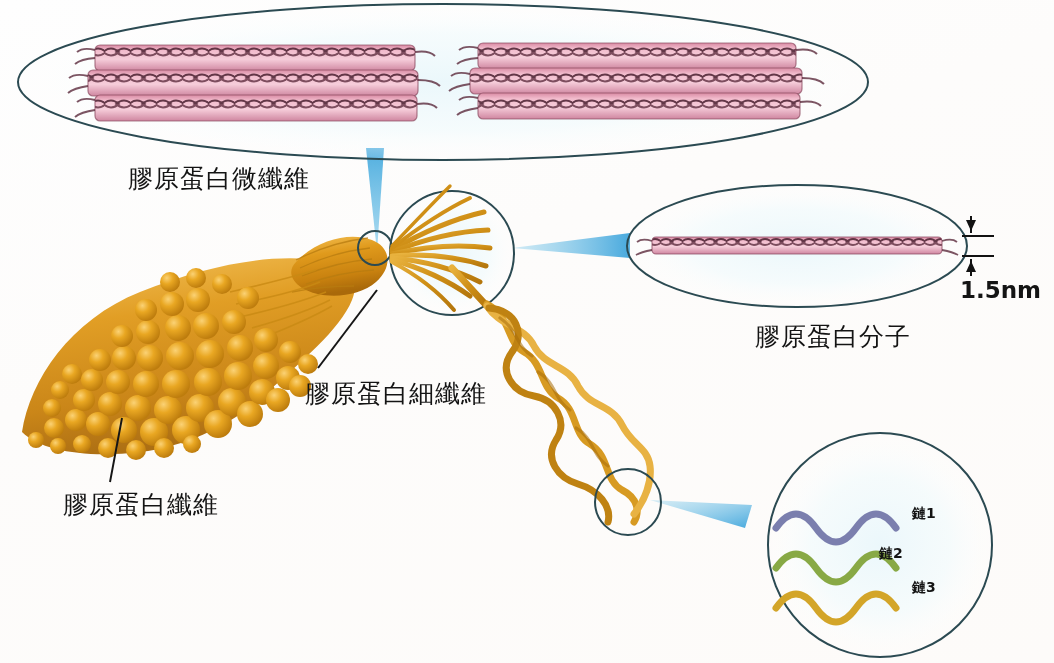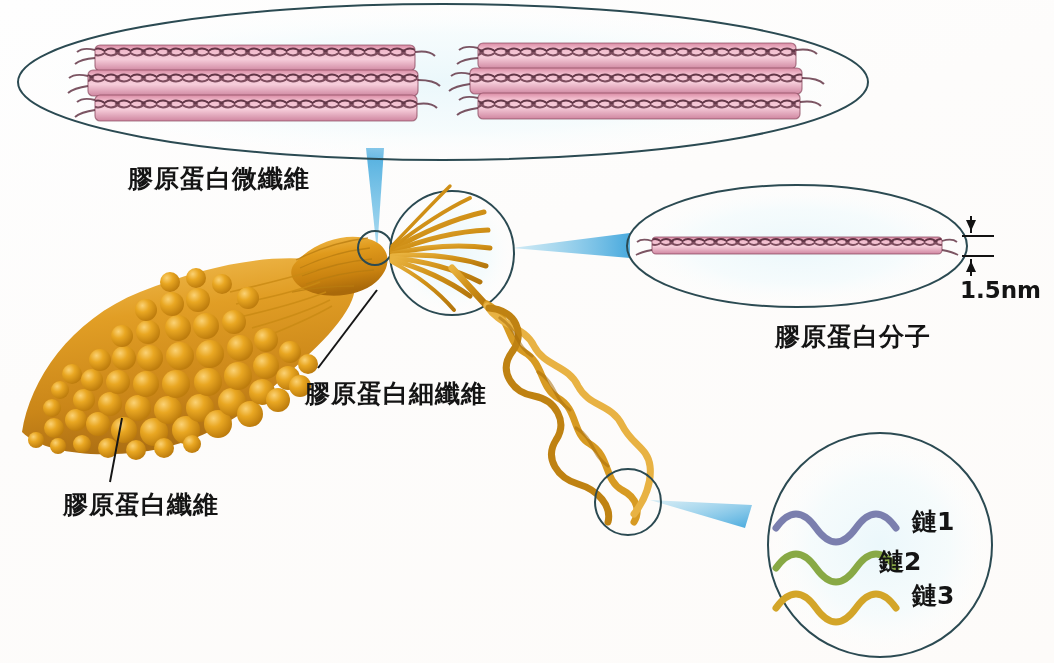--- a/index.html
+++ b/index.html
@@ -20,28 +20,28 @@
   #stage svg.layer {
     position: absolute;
     left: 0;
     top: 0;
     width: 1054px;
     height: 663px;
   }
   .lbl {
     position: absolute;
     color: #141414;
-    font-weight: 700;
+    font-weight: 400;
     white-space: nowrap;
     letter-spacing: 1px;
     font-family: "DejaVu Sans", "Liberation Sans", sans-serif;
   }
   .lbl-cjk-big { font-size: 25px; }
   .lbl-chain {
-    font-size: 25px;
+    font-size: 14px;
     font-weight: 700;
     letter-spacing: 0px;
   }
   .lbl-dim {
     font-size: 23px;
     font-weight: 600;
     letter-spacing: 0px;
     margin-top: 44px;
   }
 </style>
@@ -343,21 +343,21 @@
       <line x1="122" y1="418" x2="110" y2="482"></line>
     </g>
   </svg>
 
   <div class="lbl lbl-cjk-big" style="left:128px; top:162px;">膠原蛋白微纖維</div>
 
   <div class="lbl lbl-cjk-big" style="left:63px; top:488px;">膠原蛋白纖維</div>
 
   <div class="lbl lbl-cjk-big" style="left:305px; top:377px;">膠原蛋白細纖維</div>
 
-  <div class="lbl lbl-cjk-big" style="left:755px; top:320px;margin-left:20px;">膠原蛋白分子</div>
+  <div class="lbl lbl-cjk-big" style="left:755px; top:320px;">膠原蛋白分子</div>
 
   <div class="lbl lbl-dim" style="left:960px; top:233px;">1.5nm</div>
 
   <div class="lbl lbl-chain" style="left:912px; top:505px;">鏈1</div>
   <div class="lbl lbl-chain" style="left:879px; top:545px;">鏈2</div>
   <div class="lbl lbl-chain" style="left:912px; top:579px;">鏈3</div>
 
 </div>
 
 </body></html>

